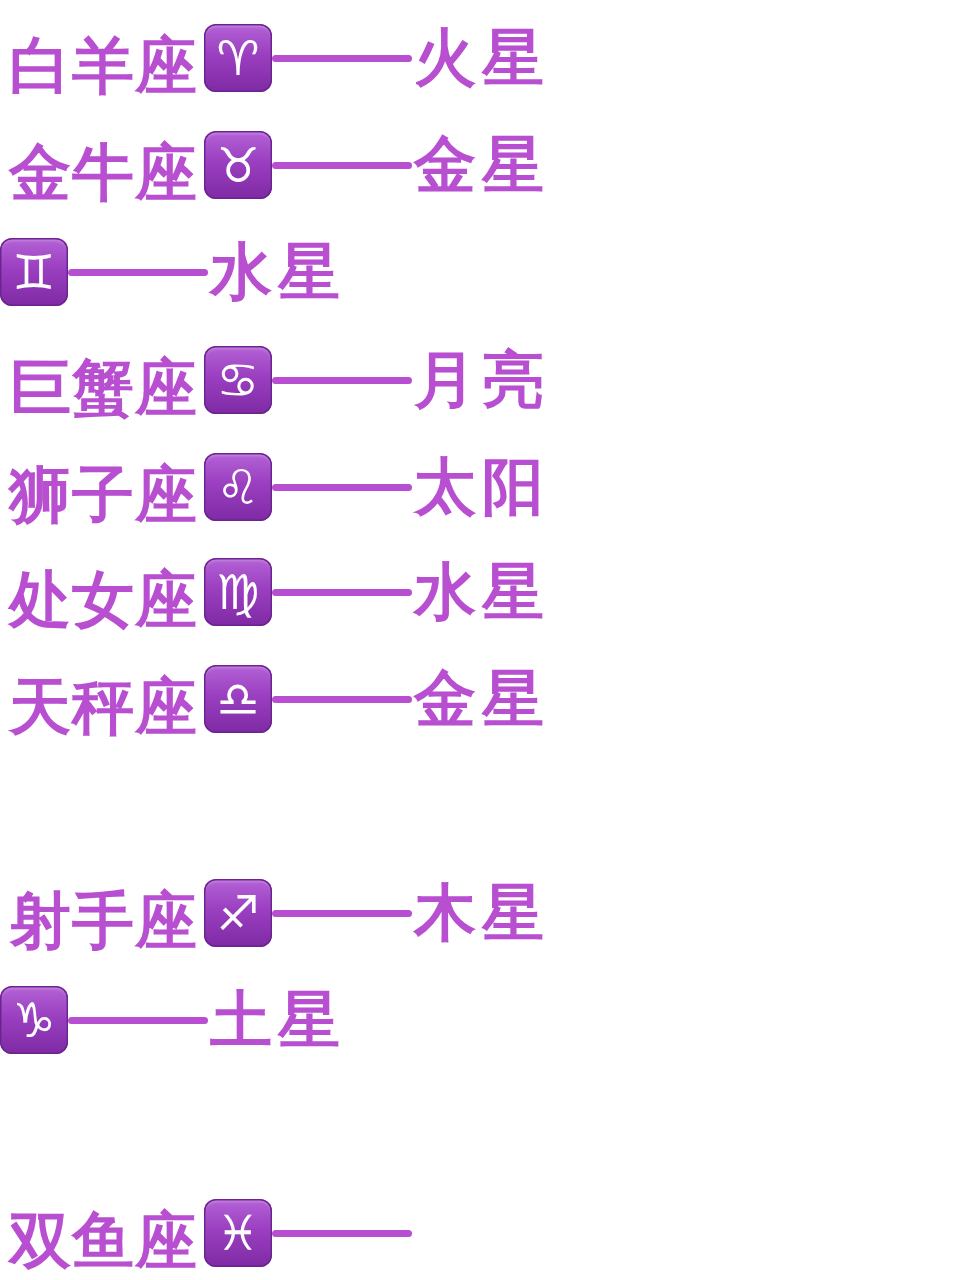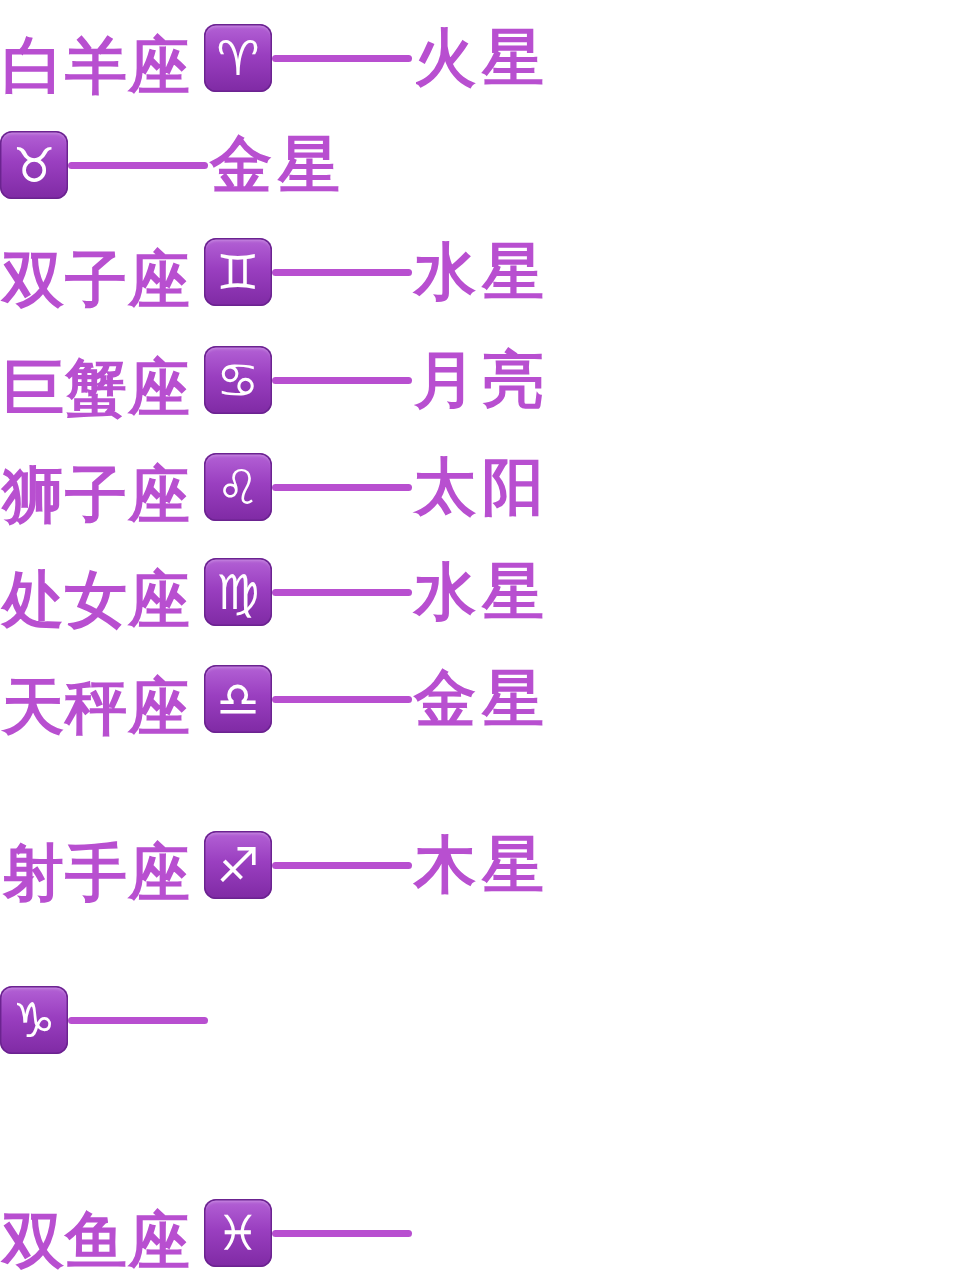--- a/index.html
+++ b/index.html
@@ -31,21 +31,21 @@
   }
   .sign-name {
     width: 204px;
     font-size: 62px;
     line-height: 76px;
     font-weight: bold;
     color: #b84fd0;
     letter-spacing: 1px;
     white-space: nowrap;
     overflow: hidden;
-    padding-left: 2px;
+    padding-left: 9px;
     box-sizing: border-box;
     margin-top: 15px;
   }
   .emoji {
     width: 68px;
     height: 68px;
     border-radius: 12px;
     background: linear-gradient(180deg, #b462d6 0%, #9a3fc0 45%, #7f2aa4 100%);
     box-shadow: inset 0 0 0 1.5px #6b2390, inset 0 3px 3px rgba(255,255,255,0.25);
     display: flex;
@@ -81,27 +81,27 @@
 <div class="list">
 
   <div class="row" style="top:20px">
     <span class="sign-name">白羊座</span>
     <span class="emoji">♈</span>
     <span class="connector"></span>
     <span class="planet">火星</span>
   </div>
 
   <div class="row" style="top:127px">
+    <span class="sign-name">金牛座</span>
     <span class="emoji">♉</span>
     <span class="connector"></span>
     <span class="planet">金星</span>
   </div>
 
   <div class="row" style="top:234px">
-    <span class="sign-name">双子座</span>
     <span class="emoji">♊</span>
     <span class="connector"></span>
     <span class="planet">水星</span>
   </div>
 
   <div class="row" style="top:449px">
     <span class="sign-name">狮子座</span>
     <span class="emoji">♌</span>
     <span class="connector"></span>
     <span class="planet">太阳</span>
@@ -122,30 +122,31 @@
   </div>
 
   <div class="row" style="top:661px">
     <span class="sign-name">天秤座</span>
     <span class="emoji">♎</span>
     <span class="connector"></span>
     <span class="planet">金星</span>
   </div>
 
 
-  <div class="row" style="top:827px">
+  <div class="row" style="top:875px">
     <span class="sign-name">射手座</span>
     <span class="emoji">♐</span>
     <span class="connector"></span>
     <span class="planet">木星</span>
   </div>
 
   <div class="row" style="top:982px">
     <span class="emoji">♑</span>
     <span class="connector"></span>
+    <span class="planet">土星</span>
   </div>
 
 
   <div class="row" style="top:1195px">
     <span class="sign-name">双鱼座</span>
     <span class="emoji">♓</span>
     <span class="connector"></span>
   </div>
 
 </div>

